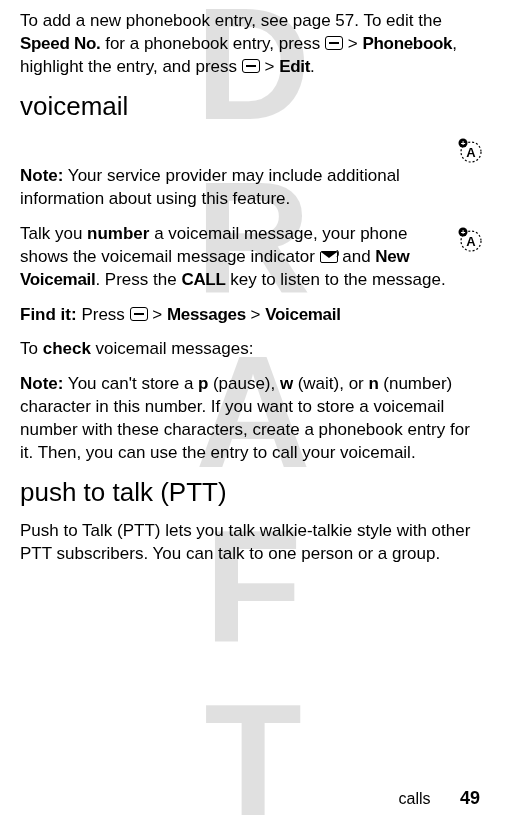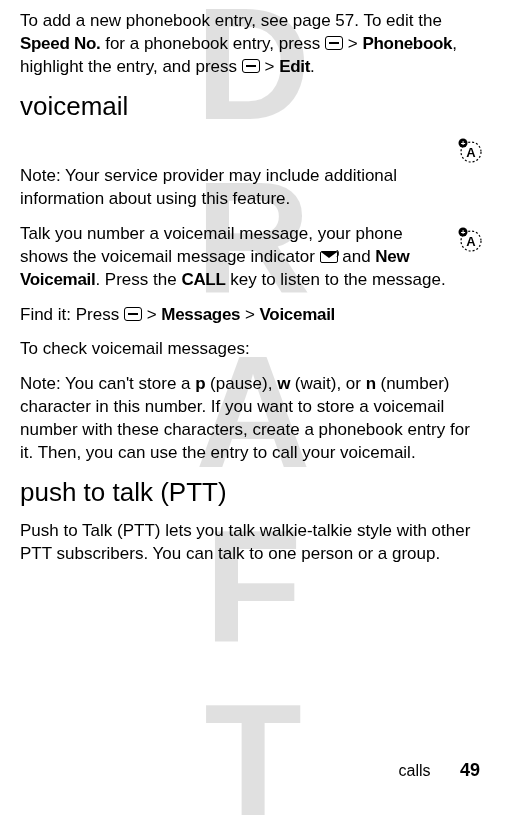--- a/index.html
+++ b/index.html
@@ -40,21 +40,21 @@
       line-height: 1.35;
       margin-bottom: 12px;
     }
     .heading {
       font-size: 26px;
       font-weight: normal;
       margin-top: 12px;
       margin-bottom: 12px;
     }
     .bold {
-      font-weight: normal;
+      font-weight: bold;
       margin-top: 8px;
     }
     .narrow-bold {
       font-family: Arial Narrow, Arial, sans-serif;
       font-weight: bold;
       letter-spacing: -0.3px;
     }
     .icon-btn {
       display: inline-block;
       width: 18px;
@@ -111,21 +111,21 @@
       margin-top: 3px;
     }
     .side-icon svg {
       width: 100%;
       height: 100%;
     }
     .italic {
     }
     .footer {
       position: absolute;
-      bottom: 36px;
+      bottom: 8px;
       right: 25px;
       font-size: 16px;
     }
     .footer .pagenum {
       font-weight: bold;
       font-size: 18px;
       margin-left: 25px;
     }
     .clear {
       clear: both;

